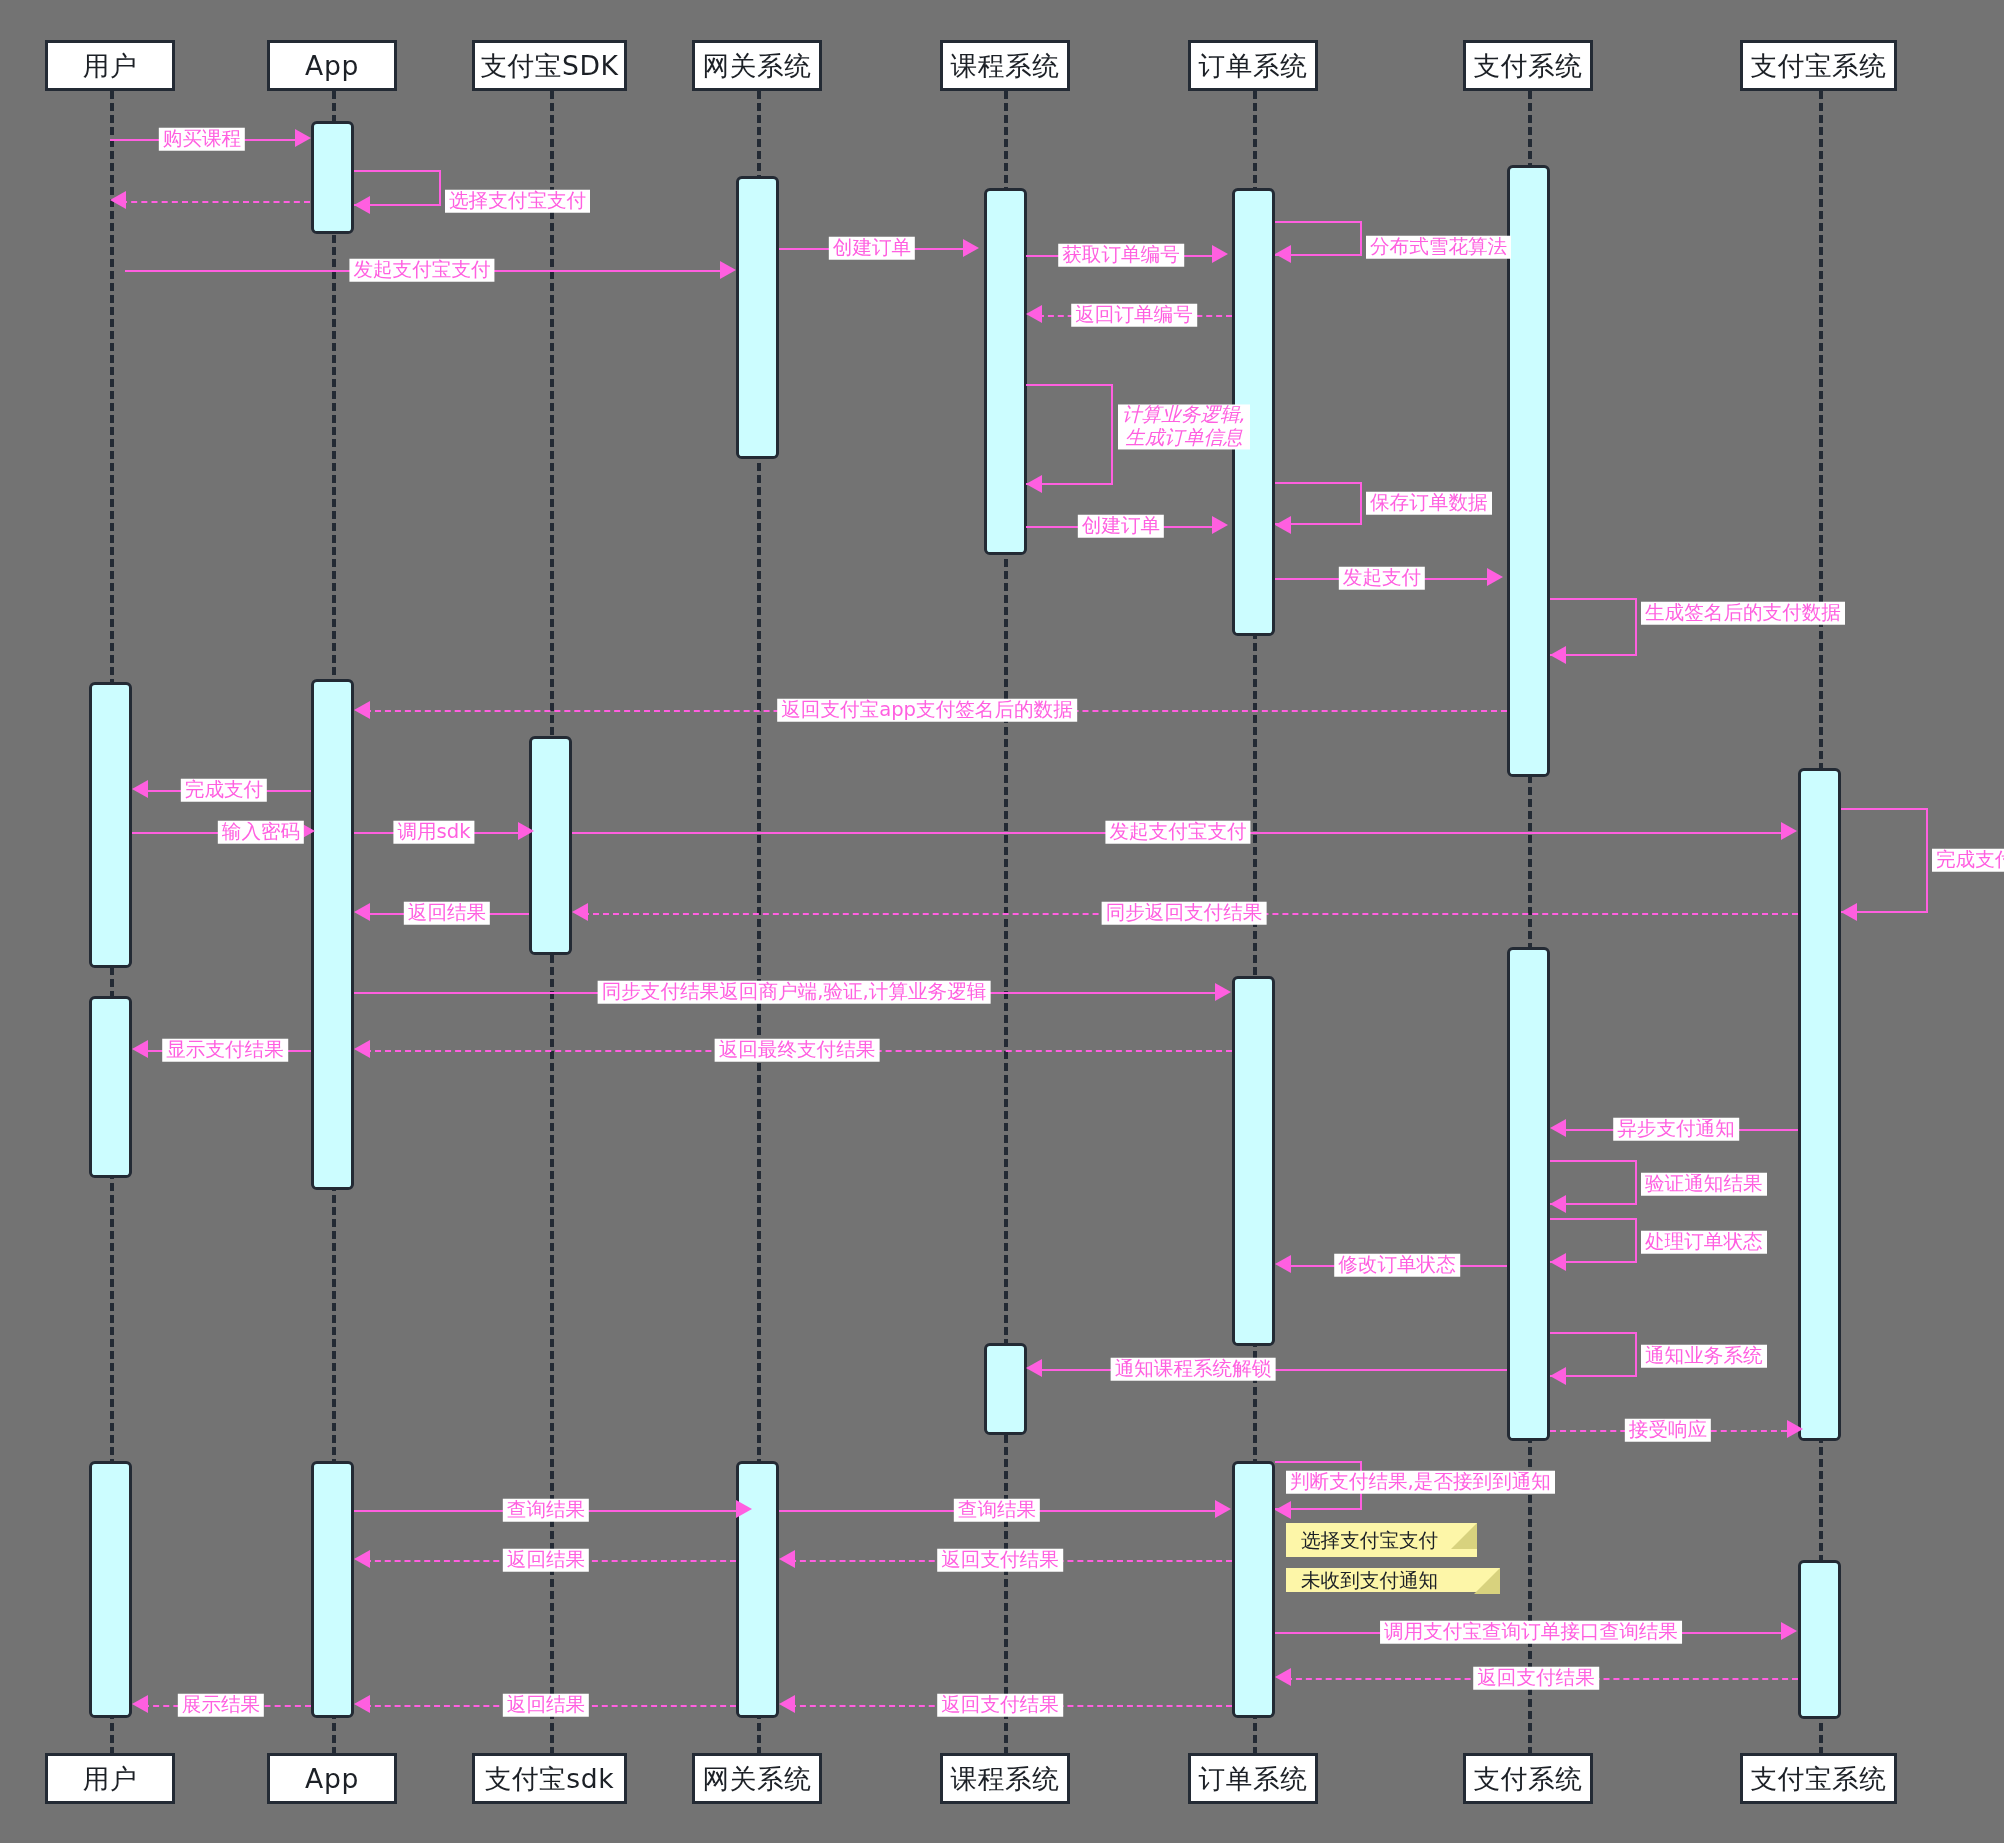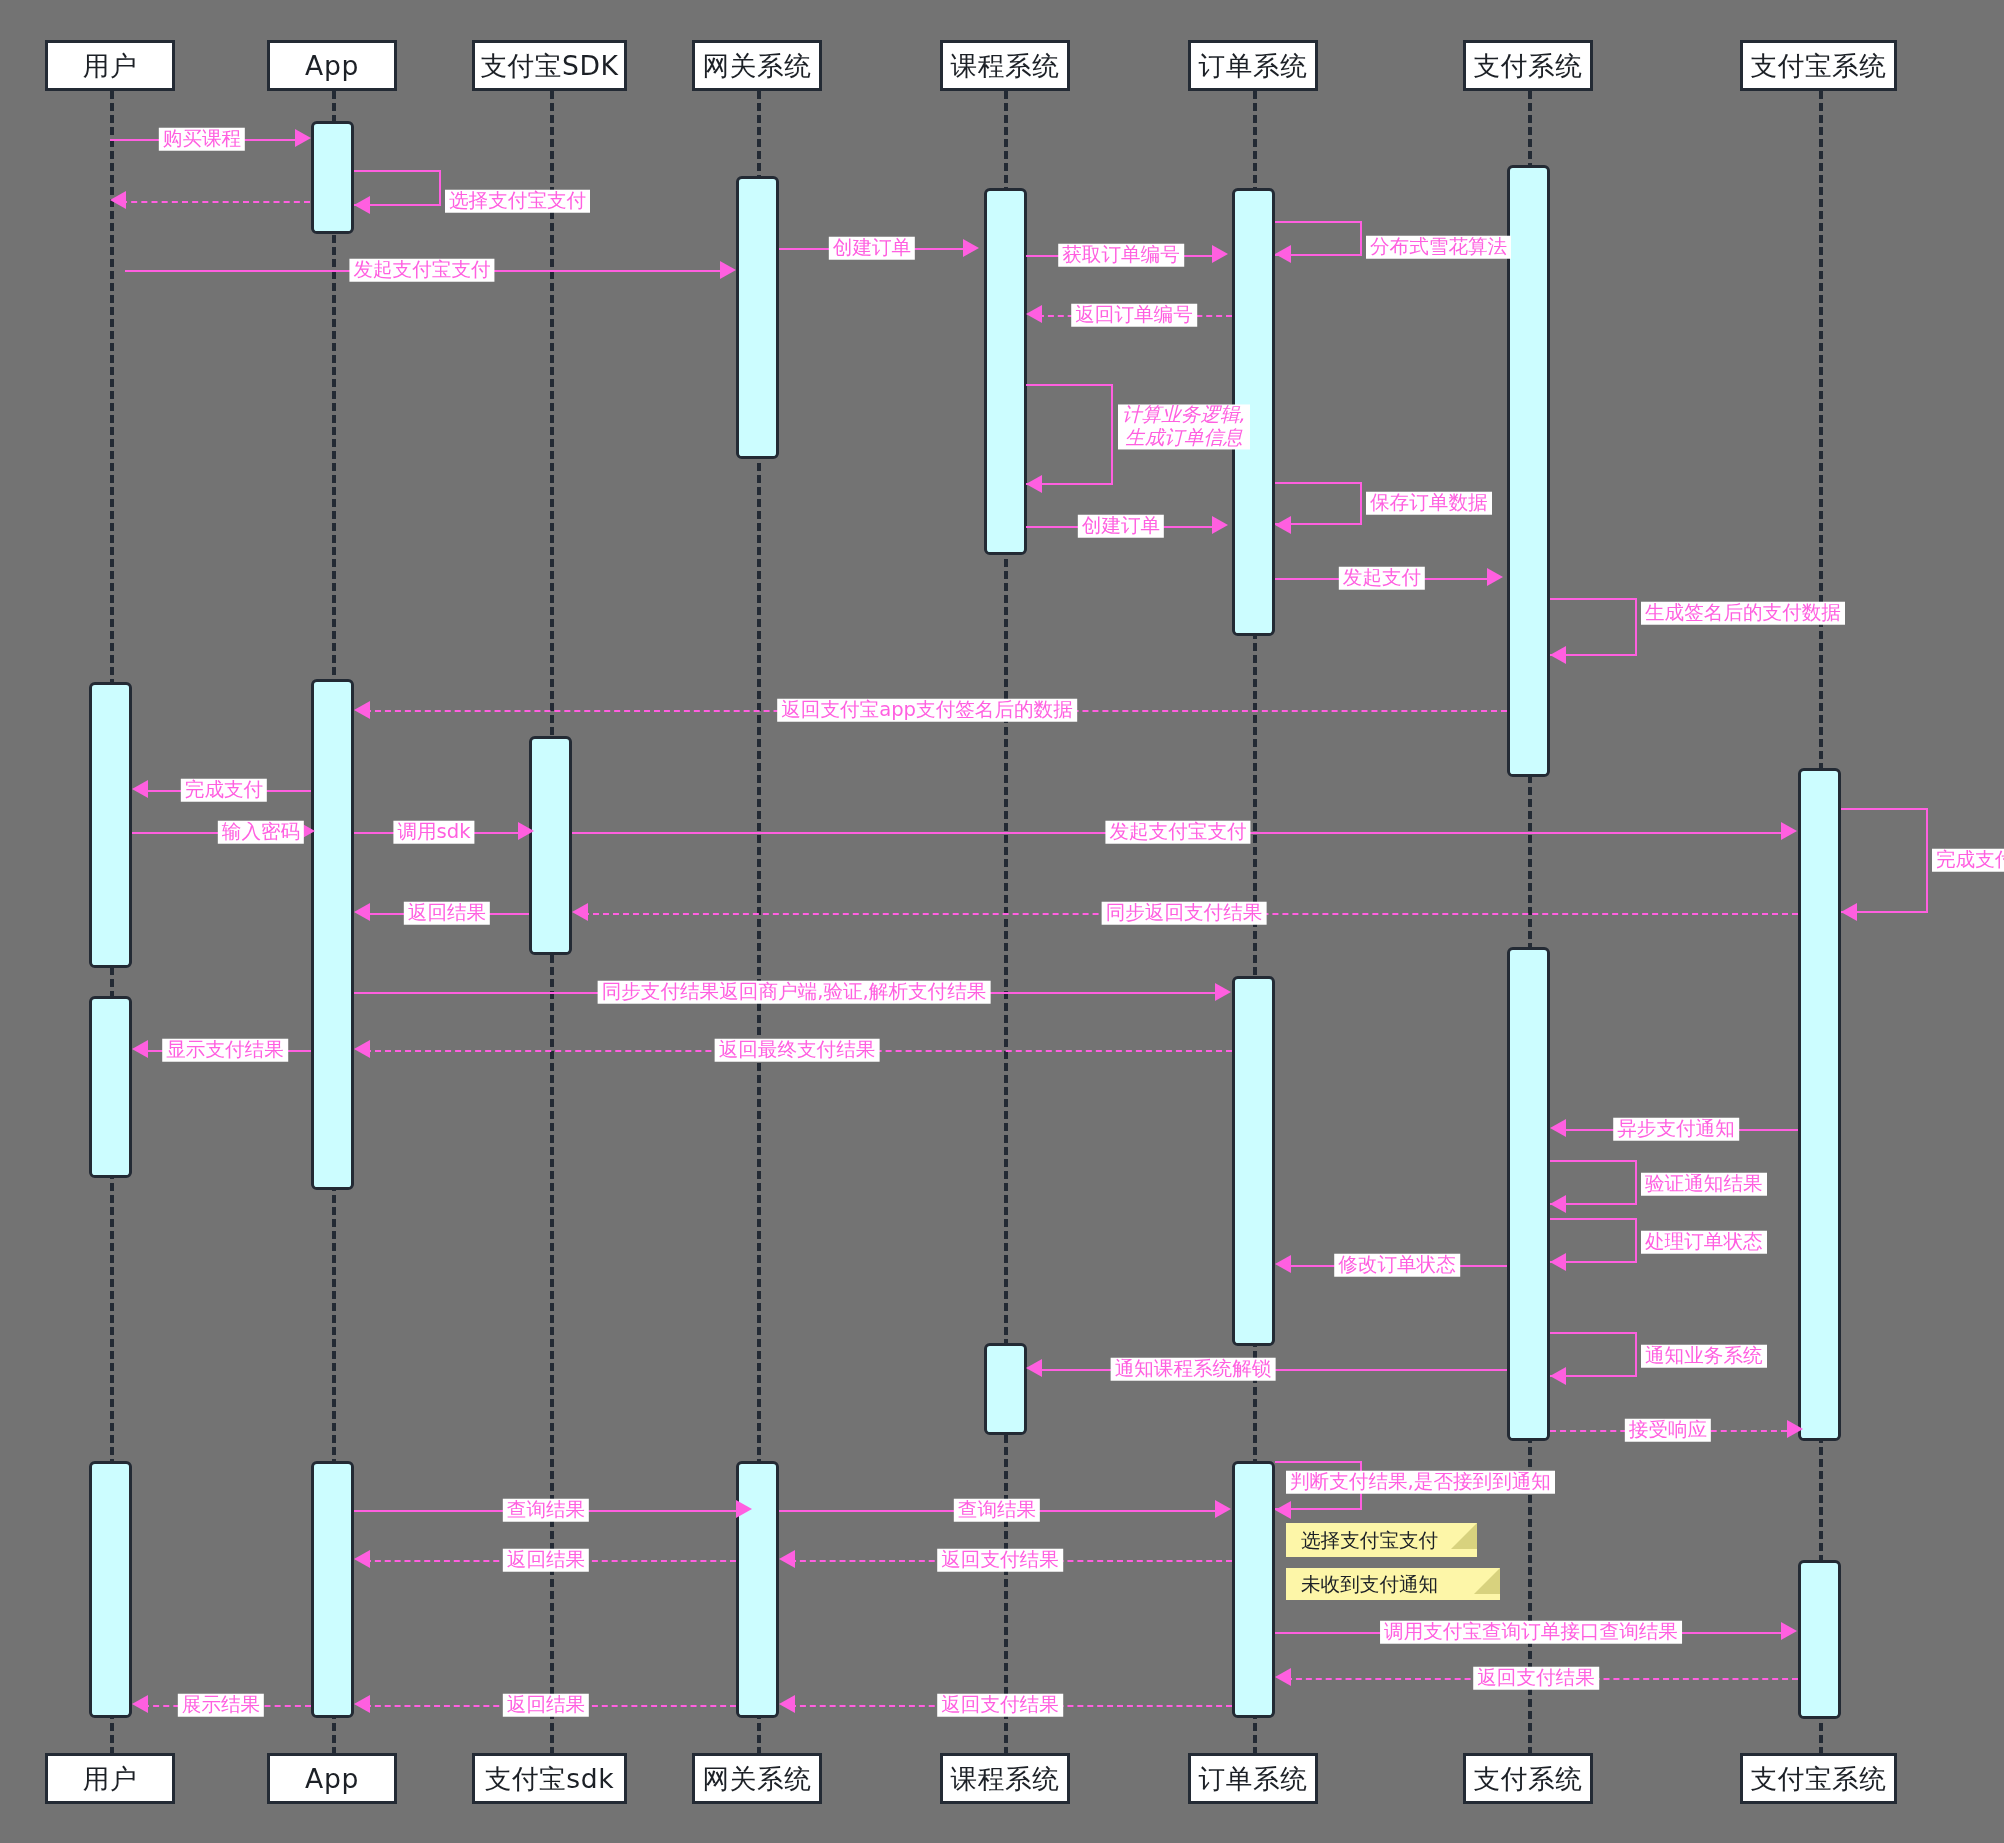--- a/index.html
+++ b/index.html
@@ -177,21 +177,21 @@
   <div class="msg dashed" style="left:583px;top:913px;width:1215px;"></div>
   <div class="head left" style="left:572px;top:903px;"></div>
   <div class="mlabel" style="left:1184px;top:913px;">同步返回支付结果</div>
 
   <div class="msg" style="left:365px;top:913px;width:164px;"></div>
   <div class="head left" style="left:354px;top:903px;"></div>
   <div class="mlabel" style="left:447px;top:913px;">返回结果</div>
 
   <div class="msg" style="left:354px;top:992px;width:861px;"></div>
   <div class="head right" style="left:1215px;top:983px;"></div>
-  <div class="mlabel" style="left:794px;top:992px;">同步支付结果返回商户端,验证,解析支付结果</div>
+  <div class="mlabel" style="left:794px;top:992px;">同步支付结果返回商户端,验证,计算业务逻辑</div>
 
   <div class="msg dashed" style="left:365px;top:1050px;width:867px;"></div>
   <div class="head left" style="left:354px;top:1040px;"></div>
   <div class="mlabel" style="left:797px;top:1050px;">返回最终支付结果</div>
 
   <div class="msg" style="left:143px;top:1050px;width:168px;"></div>
   <div class="head left" style="left:132px;top:1040px;"></div>
   <div class="mlabel" style="left:225px;top:1050px;">显示支付结果</div>
 
   <div class="msg" style="left:1561px;top:1129px;width:237px;"></div>
@@ -231,21 +231,21 @@
   <div class="mlabel" style="left:997px;top:1510px;">查询结果</div>
 
   <div class="self" style="left:1275px;top:1461px;width:87px;height:49px;"></div>
   <div class="head left" style="left:1275px;top:1501px;"></div>
   <div class="mlabel" style="left:1286px;top:1482px;transform:translate(0,-50%);">判断支付结果,是否接到到通知</div>
 
   <div class="note" style="left:1286px;top:1523px;width:191px;height:34px;">
     <span>选择支付宝支付</span>
     <span class="fold"></span>
   </div>
-  <div class="note" style="left:1286px;top:1568px;width:214px;height:32px;">
+  <div class="note" style="left:1286px;top:1568px;width:214px;height:24px;">
     <span>未收到支付通知</span>
     <span class="fold"></span>
   </div>
 
   <div class="msg dashed" style="left:790px;top:1560px;width:442px;"></div>
   <div class="head left" style="left:779px;top:1550px;"></div>
   <div class="mlabel" style="left:1000px;top:1560px;">返回支付结果</div>
 
   <div class="msg dashed" style="left:365px;top:1560px;width:371px;"></div>
   <div class="head left" style="left:354px;top:1550px;"></div>

